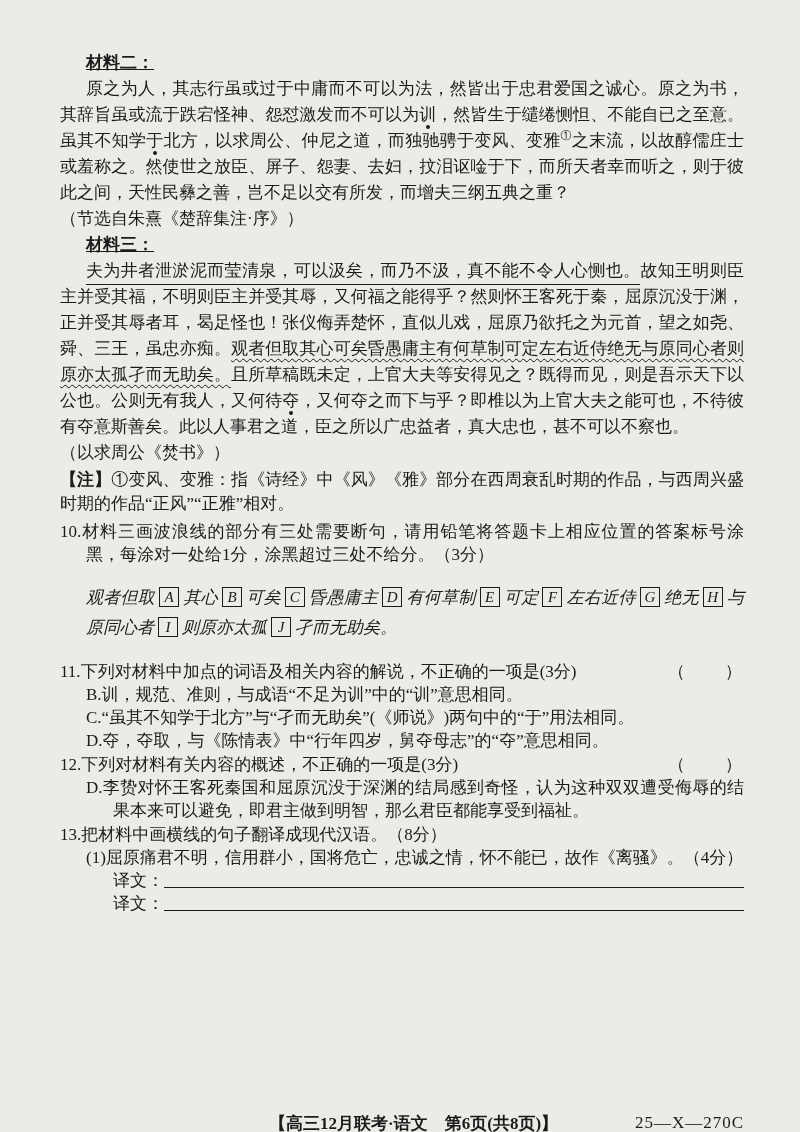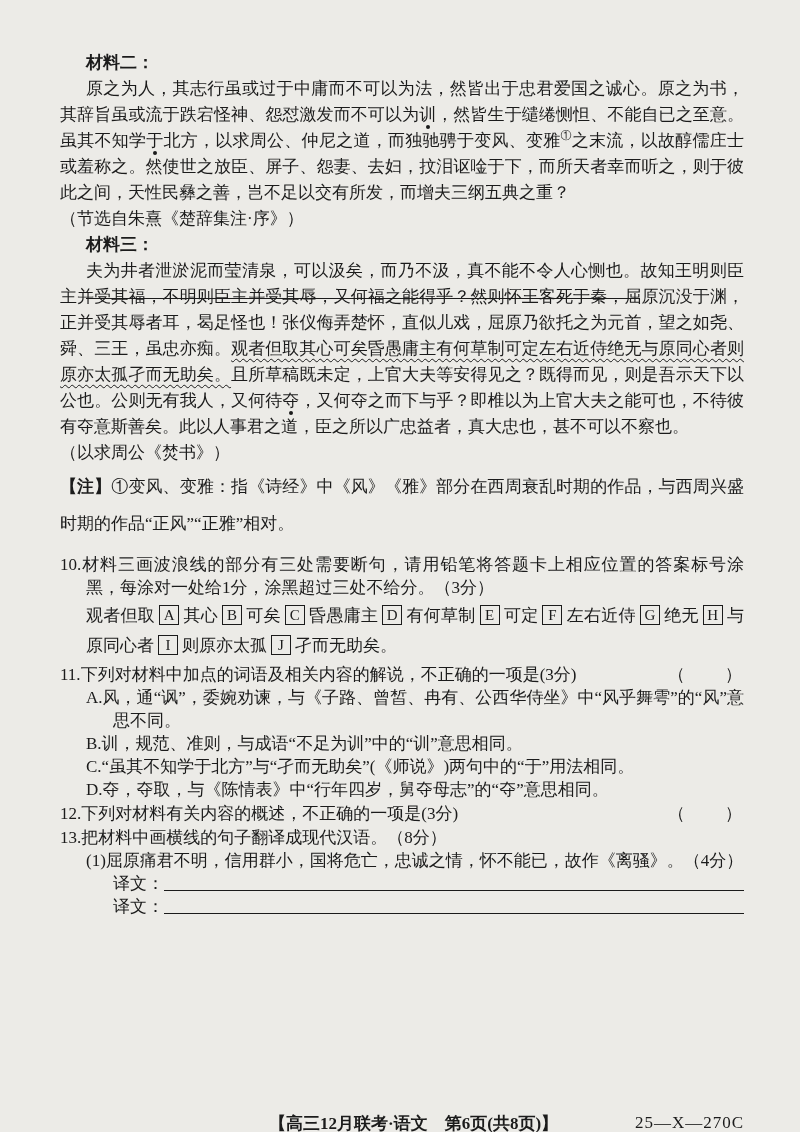--- a/index.html
+++ b/index.html
@@ -11,51 +11,51 @@
     color:#1b1b1b;
     overflow:hidden;
   }
   .sheet{
     position:absolute;top:50px;left:60px;right:56px;bottom:0;
   }
   
   .passage p, .passage .mat-label{
     margin:0;font-size:17px;line-height:26px;text-align:justify;
   }
-  .mat-label{font-weight:bold;text-indent:26px;}
+  .mat-label{font-weight:bold;text-indent:26px;text-decoration:underline;}
   .mat-para{text-indent:26px;}
   .attribution{text-align:right;font-size:17px;line-height:26px;margin:0;}
-  .note-para{margin:2px 0 11px 0;font-size:17px;line-height:37px;text-align:justify;}
+  .note-para{margin:2px 0 4px 0;font-size:17px;line-height:24px;text-align:justify;}
   
   .seg-plain{}
   .seg-bold{font-weight:bold;}
   .seg-dot{position:relative;}
   .seg-dot::after{
     content:"";position:absolute;left:50%;bottom:-5px;transform:translateX(-50%);
     width:4px;height:4px;border-radius:50%;background:#1b1b1b;
   }
-  .seg-underline{border-bottom:1.5px solid #1b1b1b;padding-bottom:18px;}
+  .seg-underline{border-bottom:1.5px solid #1b1b1b;padding-bottom:4px;}
   .seg-wavy{
     text-decoration-line:underline;text-decoration-style:wavy;
     text-decoration-thickness:1px;text-underline-offset:4px;
   }
   .seg-sup{font-size:11px;vertical-align:super;line-height:0;}
   .seg-box{
     display:inline-block;border:1.3px solid #1b1b1b;
     min-width:14px;padding:0 2px;margin:0 4px;
     font-size:15px;line-height:18px;text-align:center;
     vertical-align:1px;
   }
   
   .questions{margin-top:3px;}
   .q{margin:0 0 1px 0;font-size:17px;line-height:23px;text-align:justify;}
   .q .stem-block{padding-left:26px;text-indent:-26px;margin:0;}
   .qnum{display:inline;}
   .bracket{float:right;letter-spacing:2px;}
-  .sent-block{padding-left:26px;margin:2px 0;font-size:17px;line-height:30px;text-align:justify;}
+  .sent-block{padding-left:26px;margin:17px 0;font-size:17px;line-height:30px;text-align:justify;font-style:italic;}
   .opt{padding-left:53px;text-indent:-27px;margin:0;}
   .item{padding-left:53px;text-indent:-27px;margin:0;}
   .ans-line{display:flex;padding-left:53px;margin:0;height:23px;}
   .ans-label{white-space:nowrap;}
   .blank{flex:1;border-bottom:1.5px solid #1b1b1b;height:18px;}
   
   .footer{position:absolute;left:60px;right:56px;top:1112px;height:26px;font-size:17px;}
   .footer-center{position:absolute;left:50%;transform:translateX(-46%);font-weight:bold;white-space:nowrap;}
   .footer-right{position:absolute;right:0;top:1px;letter-spacing:1px;white-space:nowrap;}
 </style>
@@ -80,28 +80,28 @@
 
   <div class="questions">
 
     <div class="q">
       <p class="stem-block"><span class="qnum">10.</span><span>材料三画波浪线的部分有三处需要断句，请用铅笔将答题卡上相应位置的答案标号涂黑，每涂对一处给1分，涂黑超过三处不给分。（3分）</span></p>
       <p class="sent-block"><span class="seg-plain">观者但取</span><span class="seg-box">A</span><span class="seg-plain">其心</span><span class="seg-box">B</span><span class="seg-plain">可矣</span><span class="seg-box">C</span><span class="seg-plain">昏愚庸主</span><span class="seg-box">D</span><span class="seg-plain">有何草制</span><span class="seg-box">E</span><span class="seg-plain">可定</span><span class="seg-box">F</span><span class="seg-plain">左右近侍</span><span class="seg-box">G</span><span class="seg-plain">绝无</span><span class="seg-box">H</span><span class="seg-plain">与原同心者</span><span class="seg-box">I</span><span class="seg-plain">则原亦太孤</span><span class="seg-box">J</span><span class="seg-plain">孑而无助矣。</span></p>
     </div>
 
     <div class="q">
       <p class="stem-block"><span class="bracket">（　　）</span><span class="qnum">11.</span><span>下列对材料中加点的词语及相关内容的解说，不正确的一项是(3分)</span></p>
-      <p class="opt"><span>A.</span><span>风，通“讽”，委婉劝谏，与《子路、曾皙、冉有、公西华侍坐》中“风乎舞雩”的“风”意思不同。</span></p>
       <p class="opt"><span>B.</span><span>训，规范、准则，与成语“不足为训”中的“训”意思相同。</span></p>
       <p class="opt"><span>C.</span><span>“虽其不知学于北方”与“孑而无助矣”(《师说》)两句中的“于”用法相同。</span></p>
       <p class="opt"><span>D.</span><span>夺，夺取，与《陈情表》中“行年四岁，舅夺母志”的“夺”意思相同。</span></p>
     </div>
 
     <div class="q">
       <p class="stem-block"><span class="bracket">（　　）</span><span class="qnum">12.</span><span>下列对材料有关内容的概述，不正确的一项是(3分)</span></p>
+      <p class="opt"><span>D.</span><span>李贽对怀王客死秦国和屈原沉没于深渊的结局感到奇怪，认为这种双双遭受侮辱的结果本来可以避免，即君主做到明智，那么君臣都能享受到福祉。</span></p>
     </div>
 
     <div class="q">
       <p class="stem-block"><span class="qnum">13.</span><span>把材料中画横线的句子翻译成现代汉语。（8分）</span></p>
       <p class="item"><span>(1)</span><span>屈原痛君不明，信用群小，国将危亡，忠诚之情，怀不能已，故作《离骚》。（4分）</span></p>
       <div class="ans-line">
           <span class="ans-label">译文：</span>
           <span class="blank"></span>
         </div>
       <div class="ans-line">

